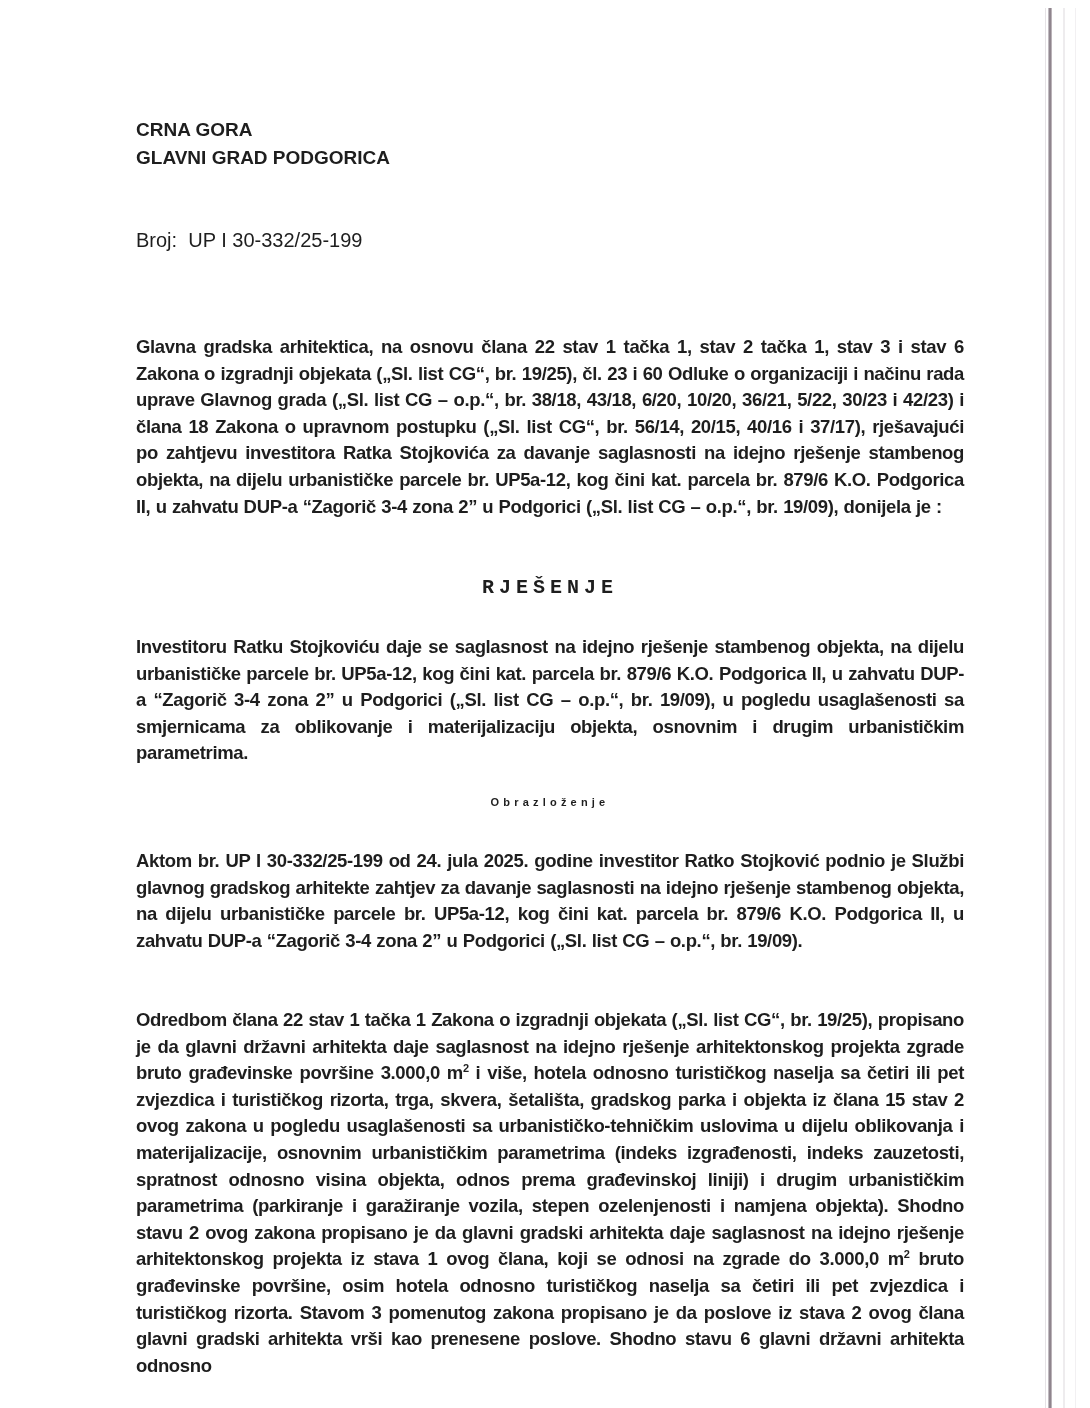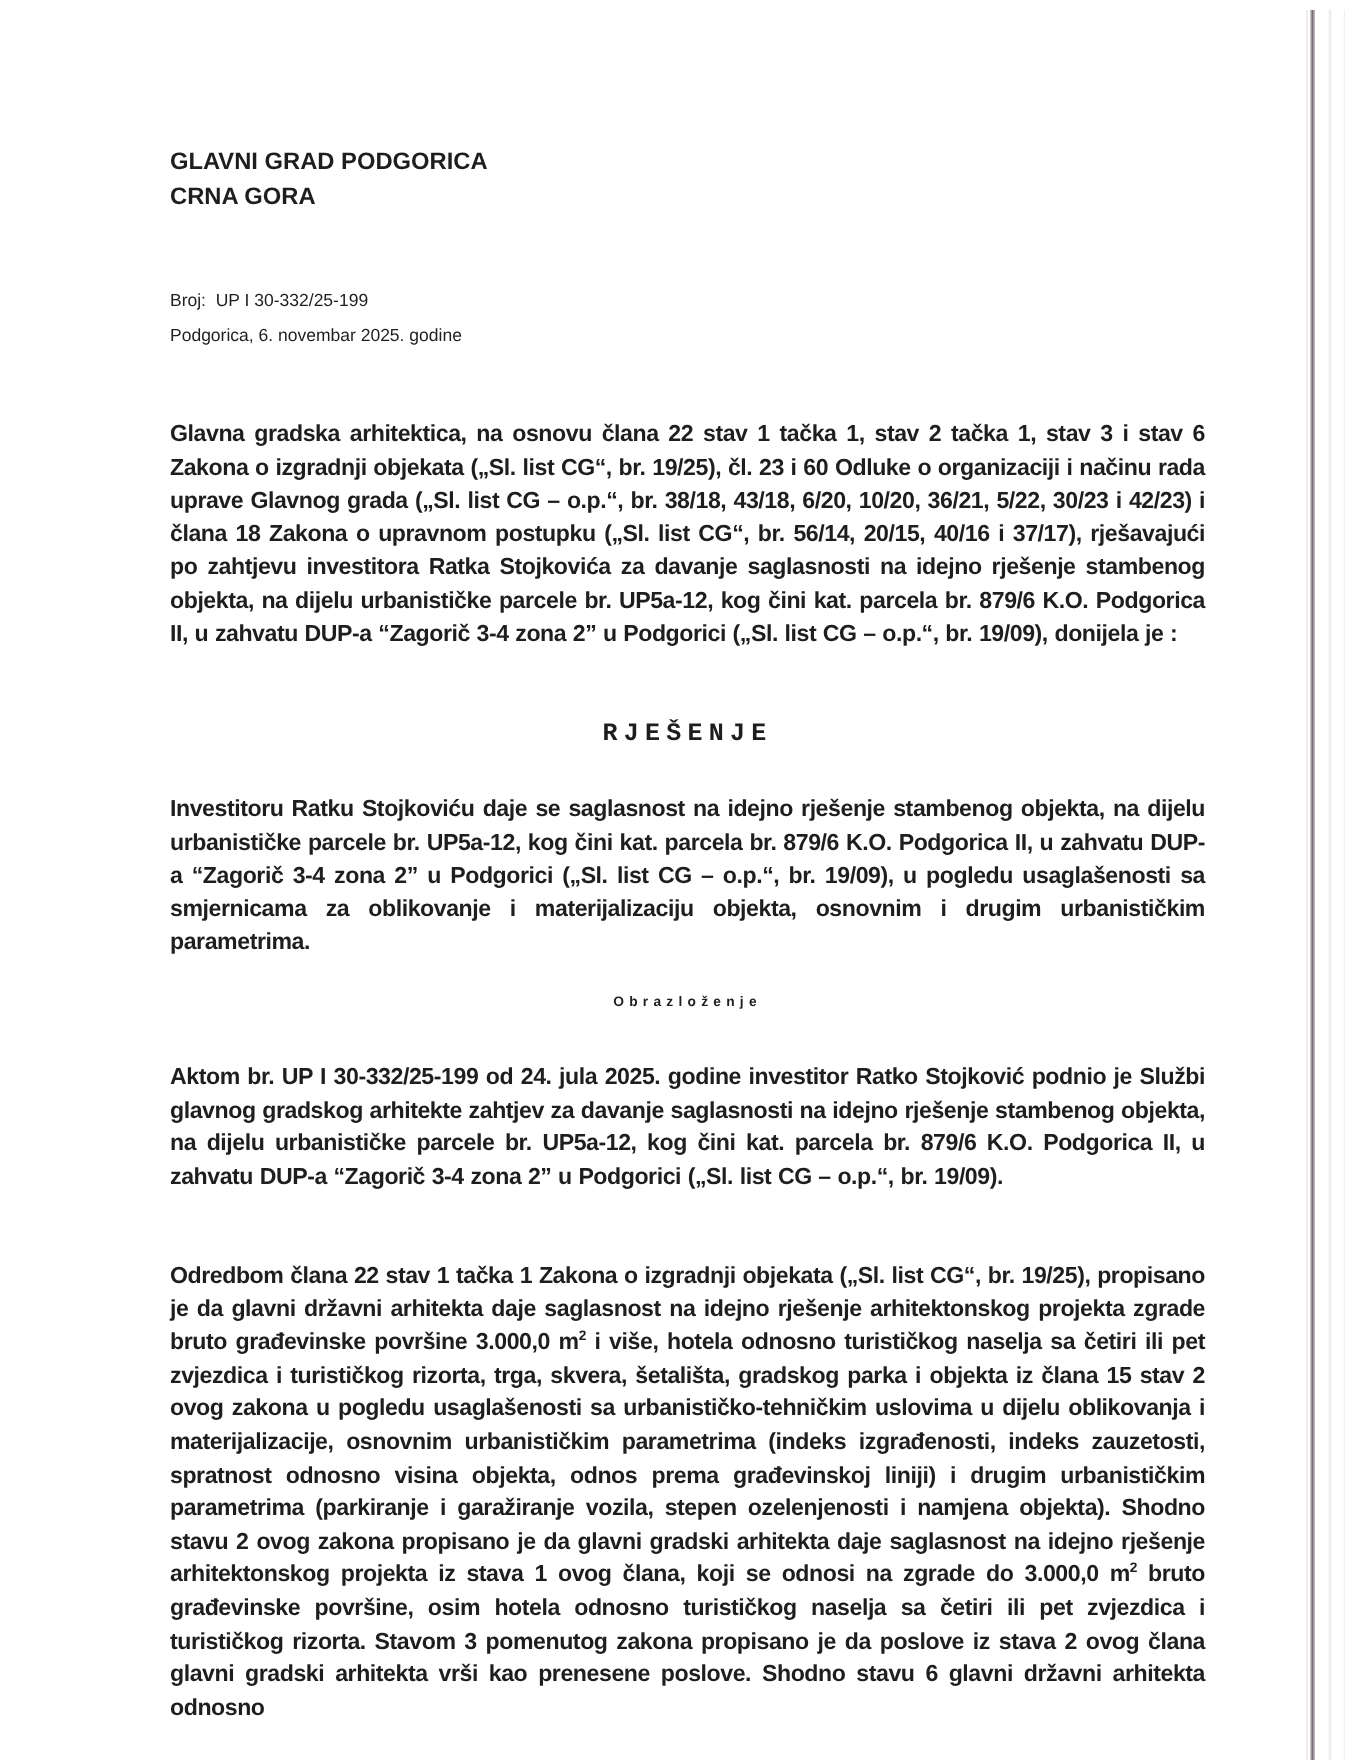--- a/index.html
+++ b/index.html
@@ -9,48 +9,47 @@
   }
   .scan-line { position: absolute; top: 8px; bottom: 0; }
   .scan-line.l1 { left: 1048px; width: 4px; background: linear-gradient(to right, #d8d4d8, #7a6e78, #cfc9cd); }
   .scan-line.l2 { left: 1045px; width: 1px; background: #e6e3e6; }
   .scan-line.l3 { left: 1063px; width: 2px; background: #eeecee; }
   .scan-line.l4 { left: 1075px; width: 1px; background: #f2f0f2; }
 
   .page { position: absolute; left: 136px; top: 0; width: 828px; }
   .header { position: absolute; top: 116px; left: 0; }
   .header div { font-weight: bold; font-size: 19px; line-height: 28px; }
-  .meta { position: absolute; top: 226px; left: 0; font-size: 14px; line-height: 28px; }
+  .meta { position: absolute; top: 226px; left: 0; font-size: 20px; line-height: 28px; }
   .para {
     position: absolute; left: 0; width: 828px; font-size: 18.5px; line-height: 26.6px;
     text-align: justify; font-family: "Liberation Sans Narrow", "Liberation Sans", sans-serif;
     letter-spacing: -0.35px; word-spacing: 0.5px; font-weight: bold;
   }
   .heading { position: absolute; left: 0; width: 828px; text-align: center; font-weight: bold; }
   .h-rjesenje { top: 576px; font-size: 20px; letter-spacing: 5px; font-family: Liberation Mono, monospace; }
   .h-obraz { top: 796px; font-size: 11px; letter-spacing: 4.2px; }
   sup { font-size: 11px; line-height: 0; }
 </style>
 </head>
 <body>
 
 <div class="scan-line l2"></div>
 <div class="scan-line l1"></div>
 <div class="scan-line l3"></div>
 <div class="scan-line l4"></div>
 
 <div class="page">
   <div class="header">
+    <div>CRNA GORA</div>
     <div>GLAVNI GRAD PODGORICA</div>
-    <div>CRNA GORA</div>
   </div>
 
   <div class="meta">
     <div style="white-space:pre;">Broj:  UP I 30-332/25-199</div>
-    <div>Podgorica, 6. novembar 2025. godine</div>
   </div>
 
   <div class="para" style="top:334px;">Glavna gradska arhitektica, na osnovu člana 22 stav 1 tačka 1, stav 2 tačka 1, stav 3 i stav 6 Zakona o izgradnji objekata („Sl. list CG“, br. 19/25), čl. 23 i 60 Odluke o organizaciji i načinu rada uprave Glavnog grada („Sl. list CG – o.p.“, br. 38/18, 43/18, 6/20, 10/20, 36/21, 5/22, 30/23 i 42/23) i člana 18 Zakona o upravnom postupku („Sl. list CG“, br. 56/14, 20/15, 40/16 i 37/17), rješavajući po zahtjevu investitora Ratka Stojkovića za davanje saglasnosti na idejno rješenje stambenog objekta, na dijelu urbanističke parcele br. UP5a-12, kog čini kat. parcela br. 879/6 K.O. Podgorica II, u zahvatu DUP-a “Zagorič 3-4 zona 2” u Podgorici („Sl. list CG – o.p.“, br. 19/09), donijela je :</div>
 
   <div class="heading h-rjesenje">RJEŠENJE</div>
 
   <div class="para" style="top:634px;">Investitoru Ratku Stojkoviću daje se saglasnost na idejno rješenje stambenog objekta, na dijelu urbanističke parcele br. UP5a-12, kog čini kat. parcela br. 879/6 K.O. Podgorica II, u zahvatu DUP-a “Zagorič 3-4 zona 2” u Podgorici („Sl. list CG – o.p.“, br. 19/09), u pogledu usaglašenosti sa smjernicama za oblikovanje i materijalizaciju objekta, osnovnim i drugim urbanističkim parametrima.</div>
 
   <div class="heading h-obraz">Obrazloženje</div>
 

